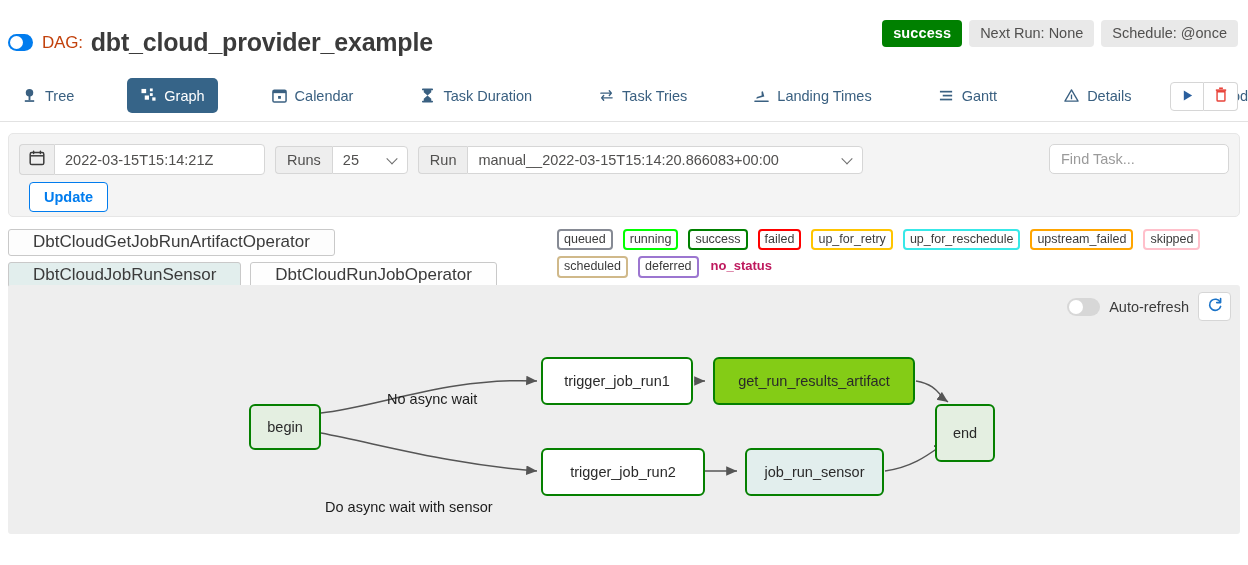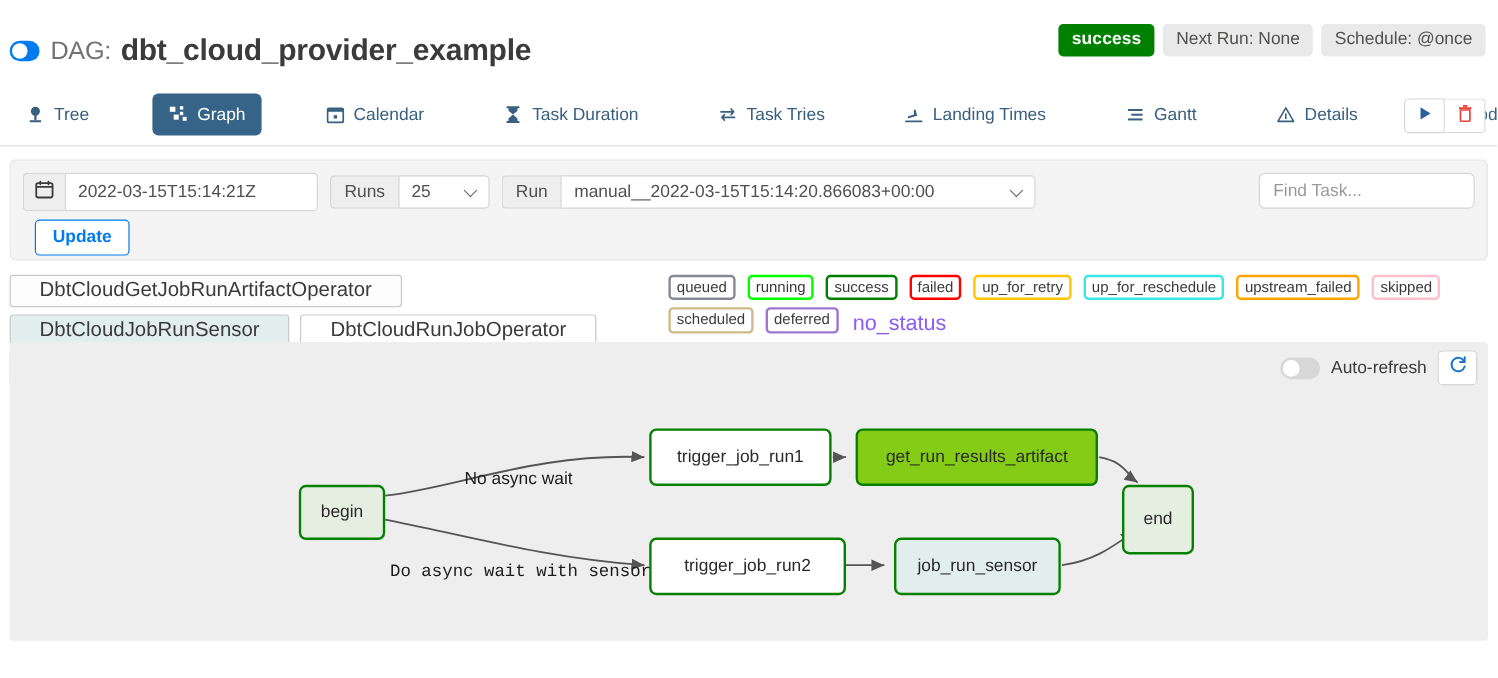--- a/index.html
+++ b/index.html
@@ -35,22 +35,22 @@
   }
   .toggle-pill::after {
     content: "";
     position: absolute;
     width: 13px; height: 13px;
     border-radius: 50%;
     background: #fff;
     top: 2px; left: 2px;
   }
   .dag-label {
-    font-size: 21px;
-    color: #737373;
+    font-size: 17px;
+    color: #c2410c;
     font-weight: 400;
     letter-spacing: -0.2px;
   }
   .dag-name {
     font-size: 25px;
     color: #3b3b3b;
     font-weight: 700;
     margin-left: 8px;
     letter-spacing: -0.2px;
   }
@@ -233,24 +233,25 @@
     font-size: 12.5px;
     border: 2px solid #999;
     border-radius: 4px;
     padding: 1px 5px 2px;
     color: #3b3b3b;
     background: #fff;
     white-space: nowrap;
     line-height: 1.15;
   }
   .state-plain {
-    font-size: 18px;
-    color: #8b5cf6;
+    font-size: 13px;
+    color: #be185d;
     padding: 3px 2px;
     line-height: 1.15;
+    font-weight: bold;
   }
 
   
   .graph-panel {
     margin: 8px 8px 0 8px;
     background: #eeeeee;
     border-radius: 3px;
     position: relative;
     height: 249px;
     overflow: hidden;
@@ -535,15 +536,15 @@
   <div id="graph-nodes">
       <div class="node-box" style="left: 241px; top: 119px; width: 72px; height: 46px; background: rgb(228, 239, 225); border-color: rgb(5, 128, 0);">begin</div>
       <div class="node-box" style="left: 533px; top: 72px; width: 152px; height: 48px; background: rgb(255, 255, 255); border-color: rgb(5, 128, 0);">trigger_job_run1</div>
       <div class="node-box" style="left: 705px; top: 72px; width: 202px; height: 48px; background: #84cc16; border-color: rgb(5, 128, 0);">get_run_results_artifact</div>
       <div class="node-box" style="left: 533px; top: 163px; width: 164px; height: 48px; background: rgb(255, 255, 255); border-color: rgb(5, 128, 0);">trigger_job_run2</div>
       <div class="node-box" style="left: 737px; top: 163px; width: 139px; height: 48px; background: rgb(226, 238, 237); border-color: rgb(5, 128, 0);">job_run_sensor</div>
       <div class="node-box" style="left: 927px; top: 119px; width: 60px; height: 58px; background: rgb(228, 239, 225); border-color: rgb(5, 128, 0);">end</div>
     </div>
   <div id="graph-edge-labels">
       <div class="edge-label" style="left: 379px; top: 106px;">No async wait</div>
-      <div class="edge-label" style="left: 317px; top: 184px; font-family: Liberation Mono, monospace;">Do async wait with sensor</div>
+      <div class="edge-label" style="left: 317px; top: 214px;">Do async wait with sensor</div>
     </div>
 </div>
 
 </body></html>

